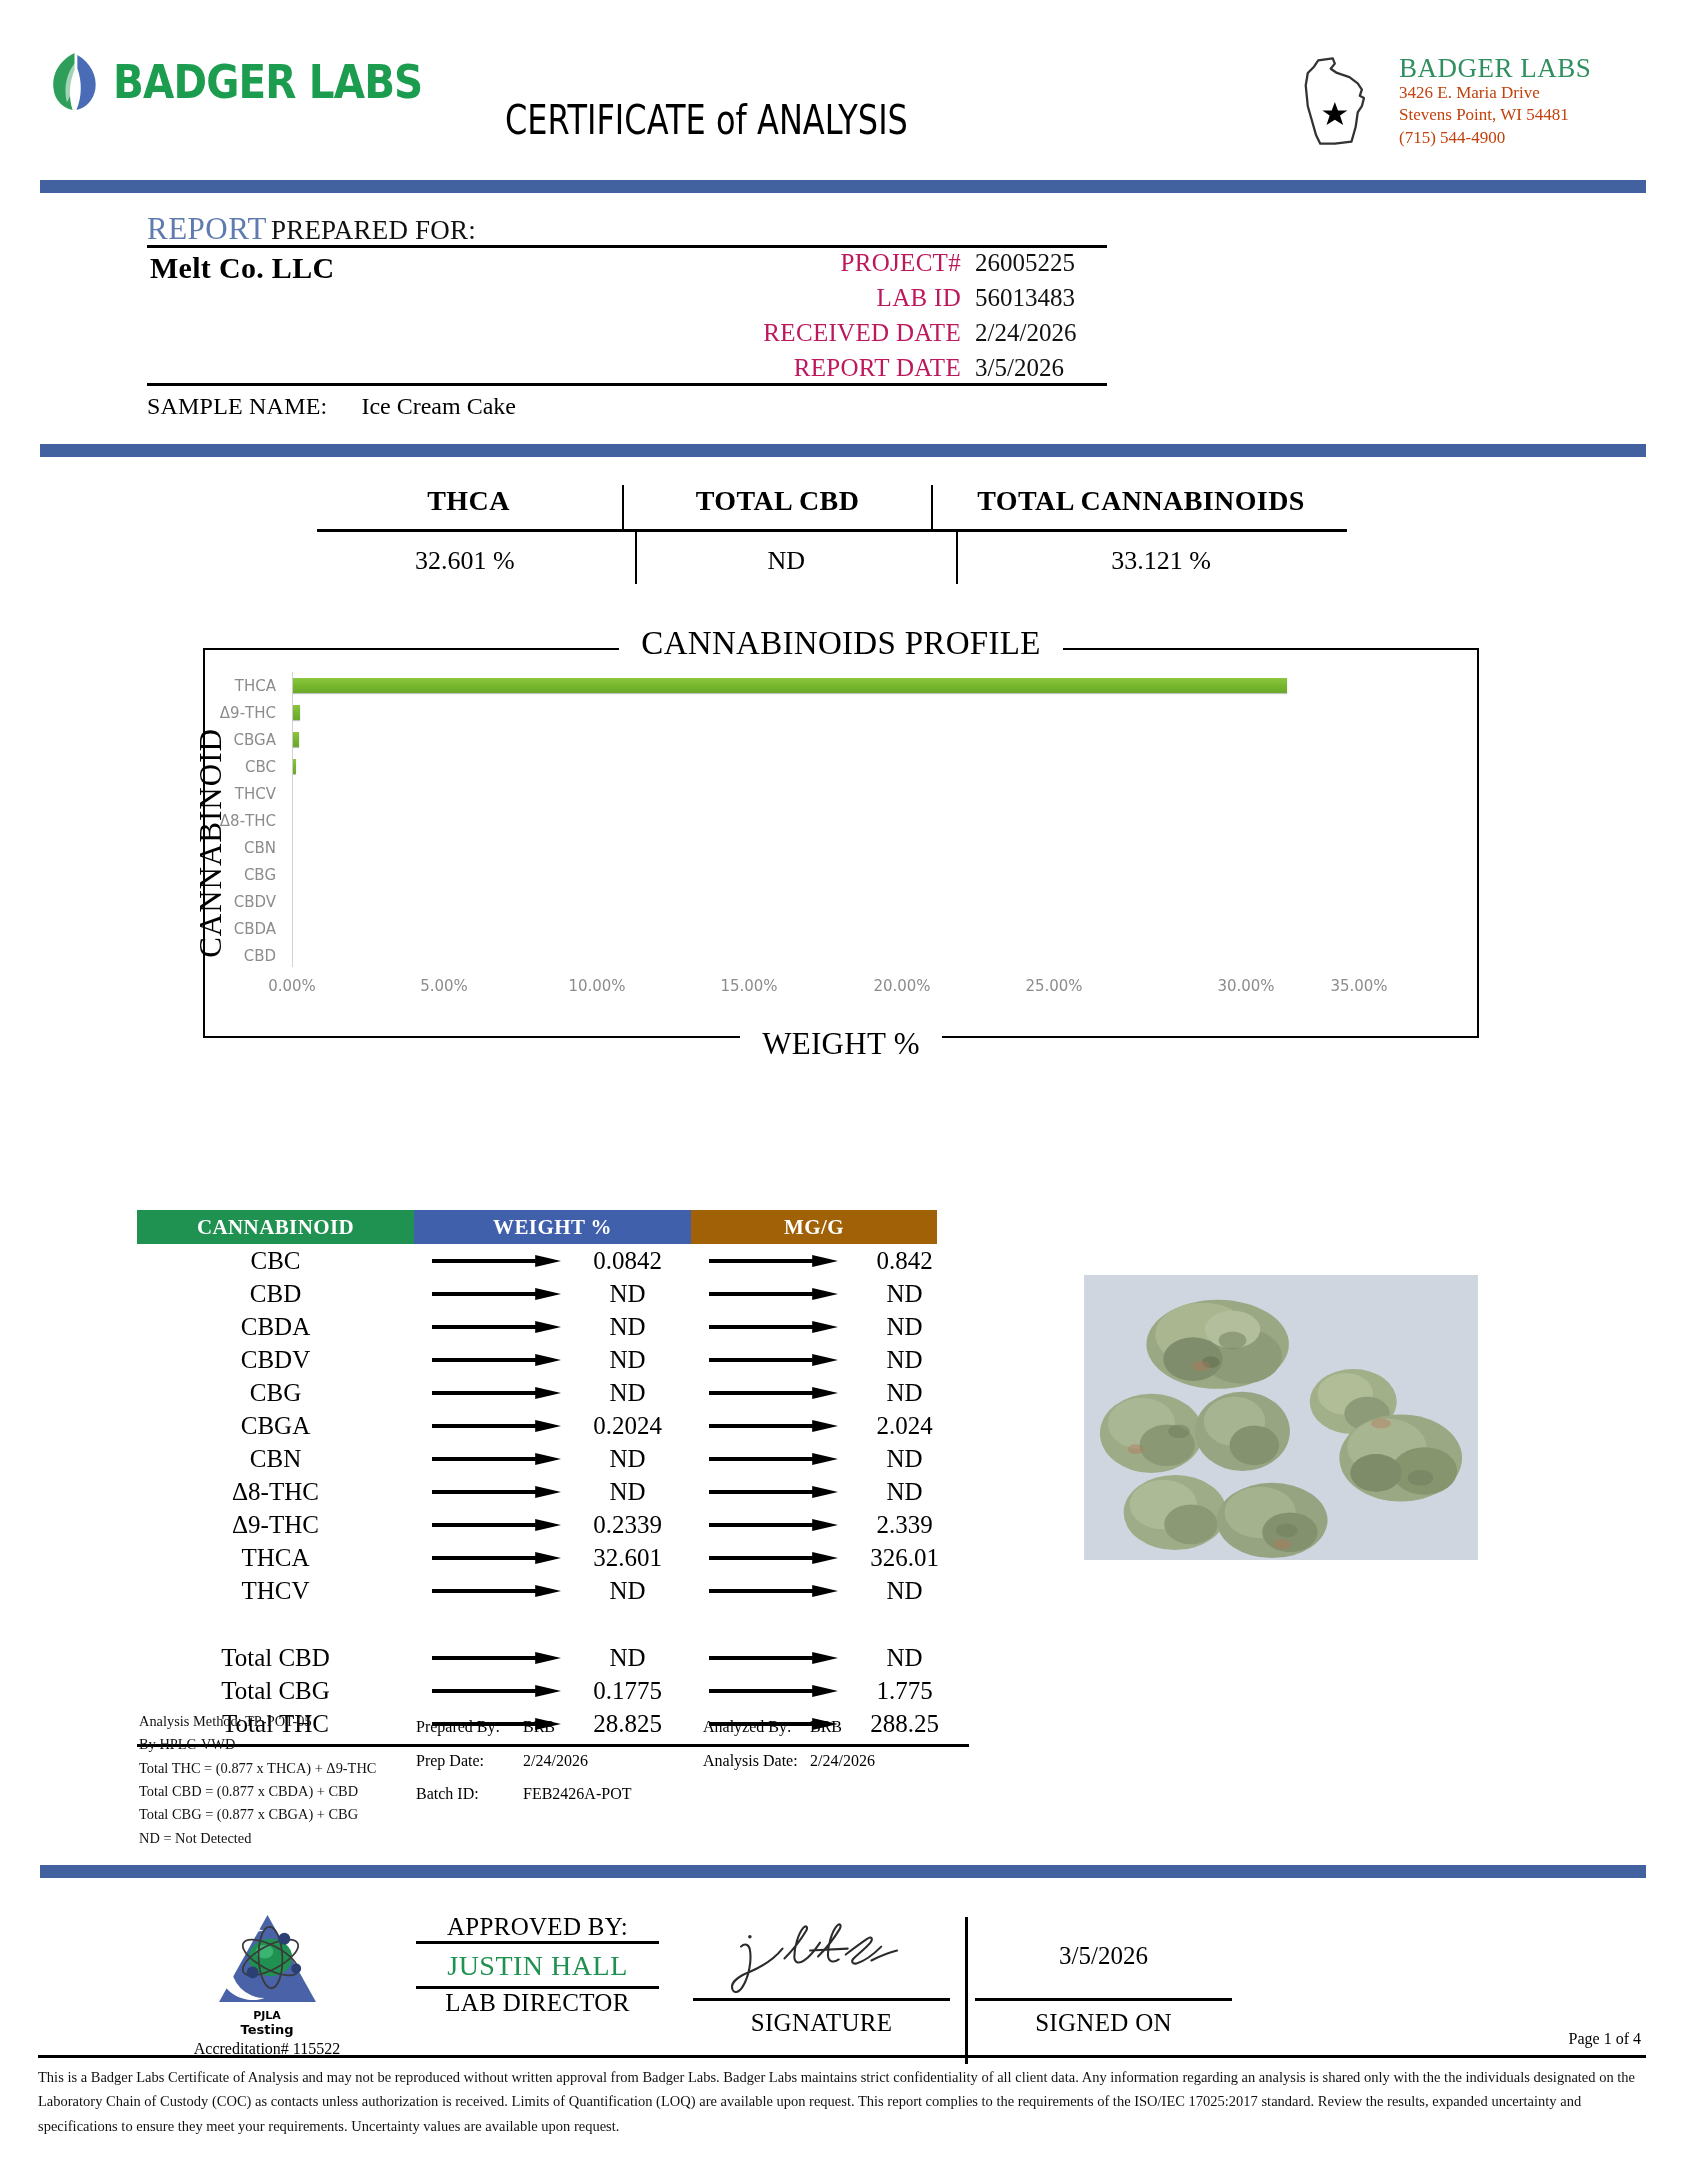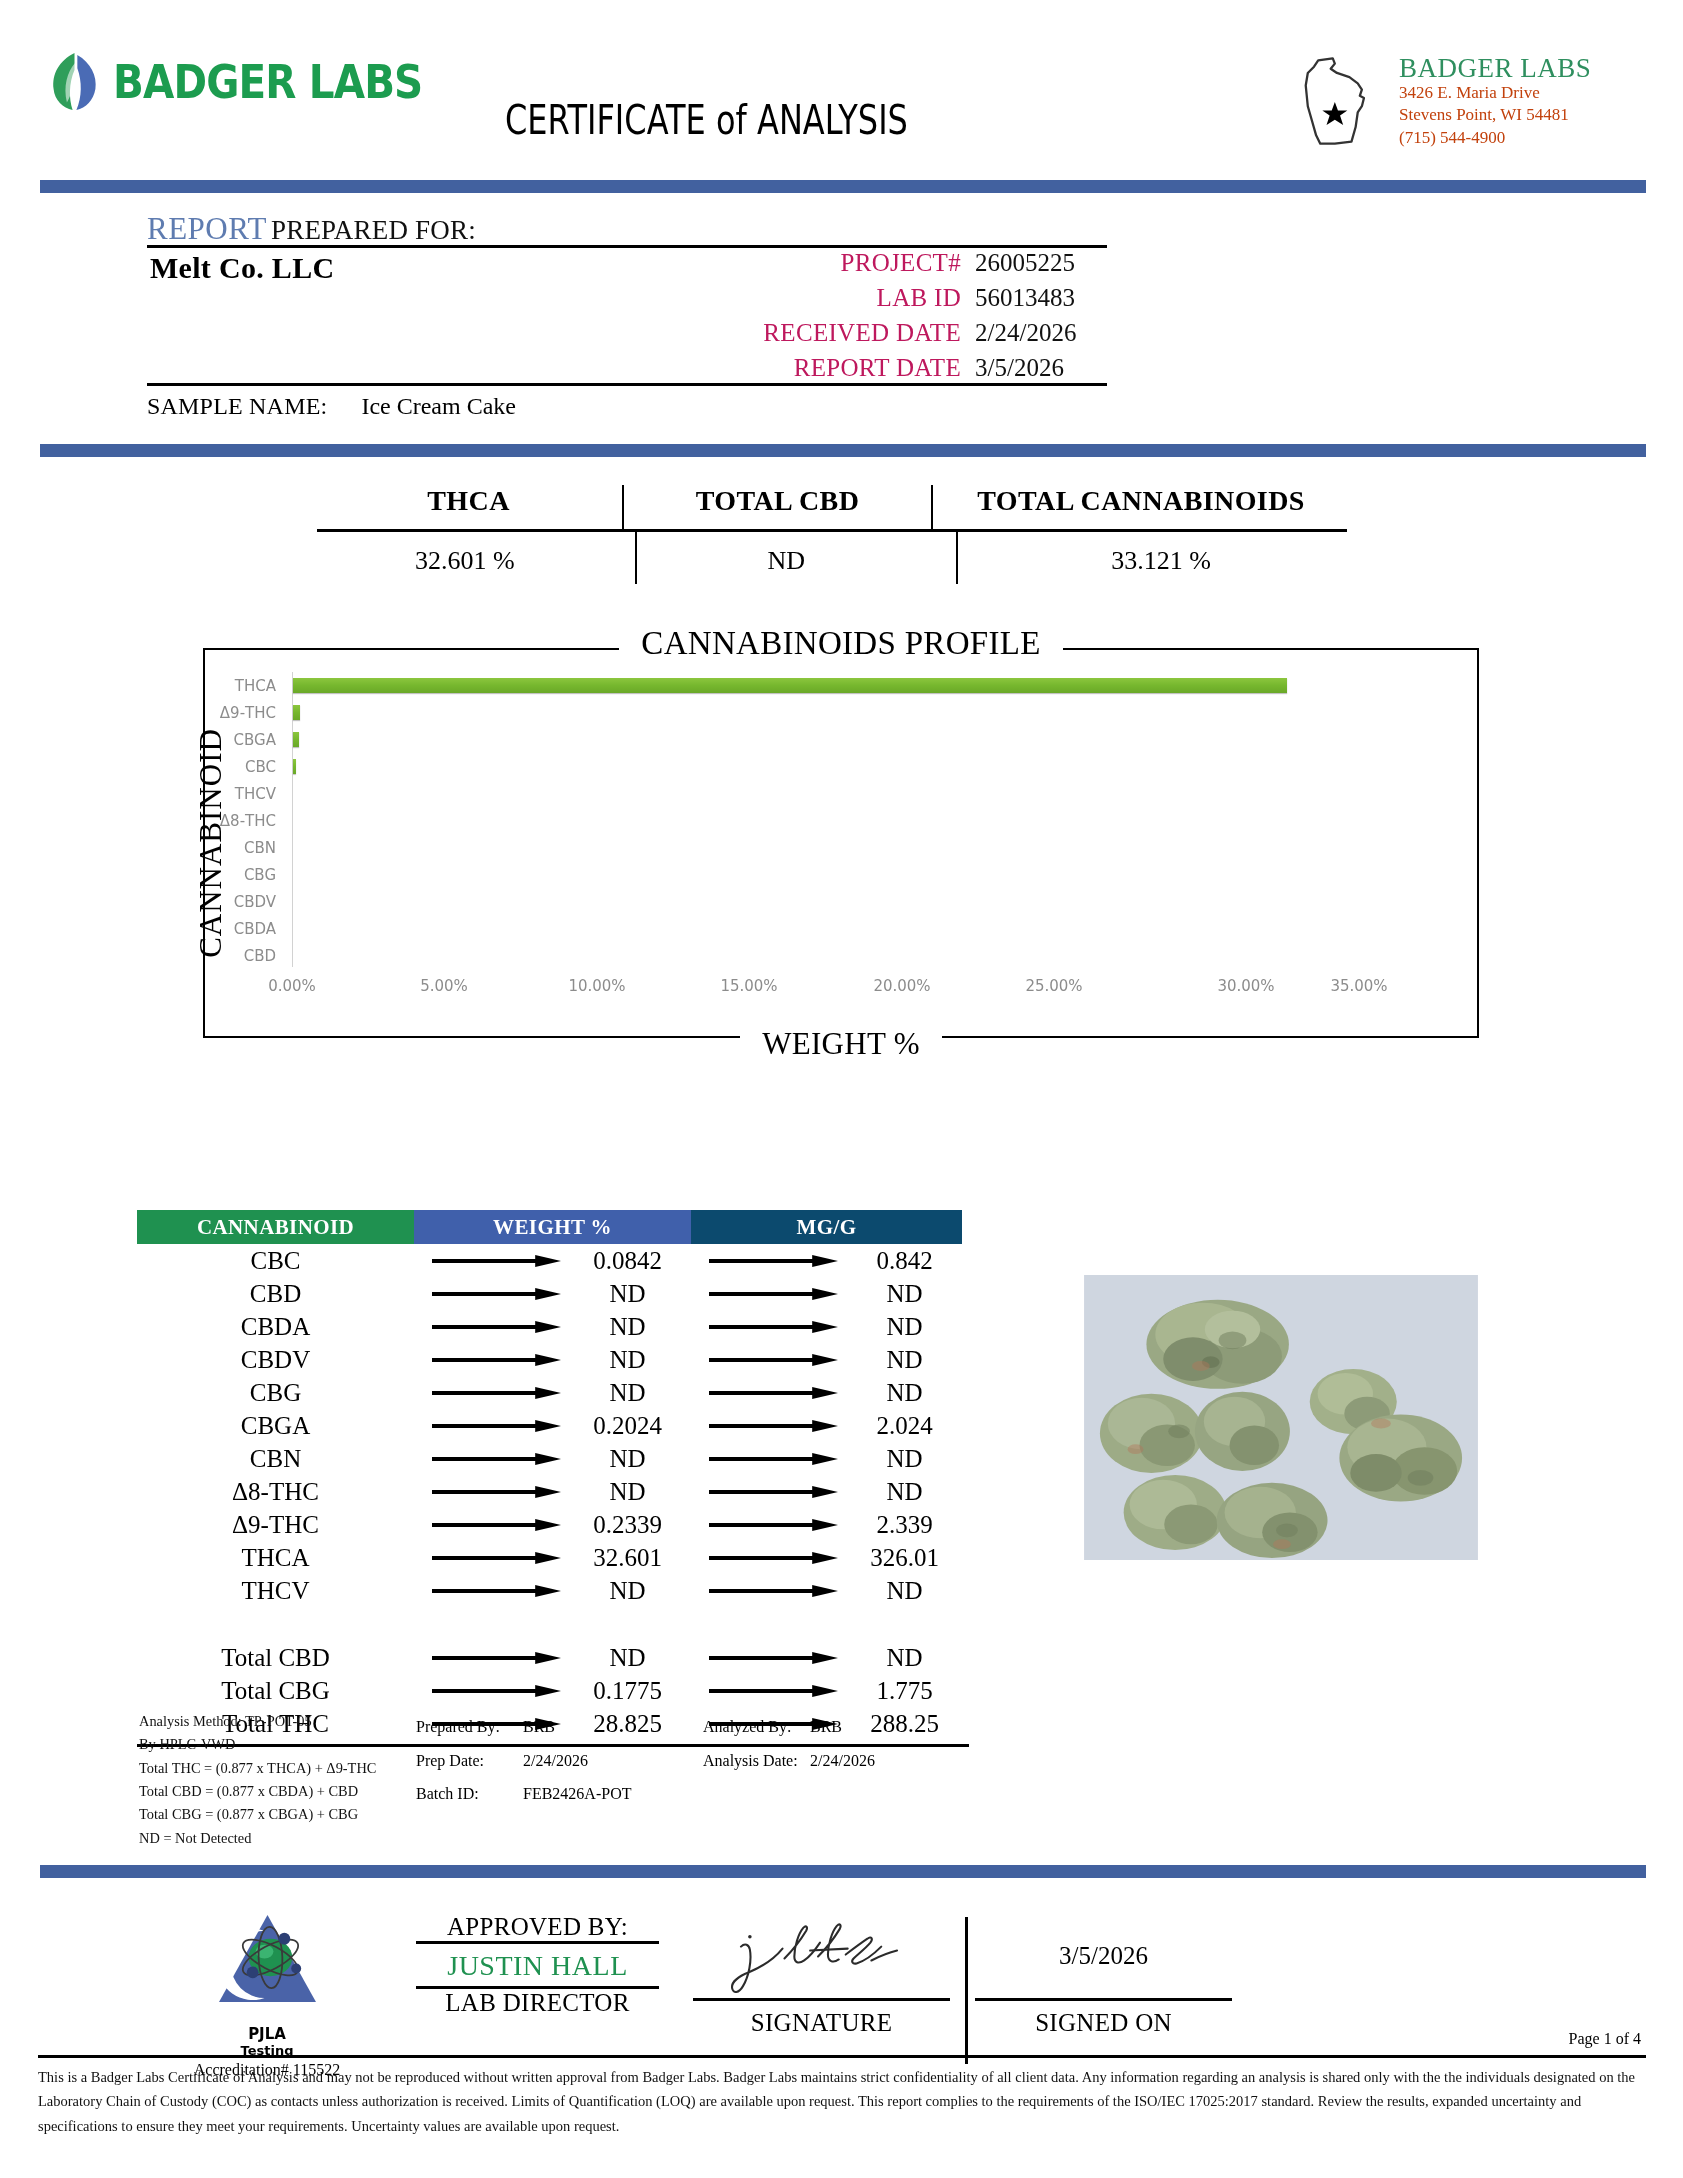--- a/index.html
+++ b/index.html
@@ -110,21 +110,21 @@
     font-family:"DejaVu Sans", sans-serif;
     font-size:15px; color:#8c8c8c; white-space:nowrap;
   }
 
   
   .data-table { position:absolute; left:137px; top:1210px; width:832px; }
   .dt-head { display:flex; height:34px; }
   .dt-h { color:#fff; font-size:21px; font-weight:bold; display:flex; align-items:center; justify-content:center; letter-spacing:0.4px; }
   .dt-h1 { width:277px; background:#1f9150; }
   .dt-h2 { width:277px; background:#4060ab; }
-  .dt-h3 { width:271px; background:#0c4a6e; }
+  .dt-h3 { width:246px; background:#a16207; }
   .dt-row { display:flex; height:33px; align-items:center; }
   .dt-name { width:277px; text-align:center; font-size:25px; }
   .dt-arrowcell { width:277px; display:flex; align-items:center; justify-content:center; position:relative; }
   .arrow { position:absolute; left:18px; width:129px; height:12px; }
   .dt-val { position:absolute; left:149px; width:129px; text-align:center; font-size:25px; }
   .dt-gap { height:34px; }
   .dt-bottom-rule { height:3px; background:#000; width:832px; margin-top:4px; }
 
   .meta-notes { position:absolute; left:139px; top:1710px; width:851px; display:flex; }
   .notes-col1 { width:277px; }
@@ -136,21 +136,21 @@
   .note-v { }
 
   .sample-photo {
     position:absolute; left:1084px; top:1275px; width:394px; height:285px;
     overflow:hidden;
   }
 
   
   .approval { position:absolute; left:0; top:1901px; width:1683px; height:178px; }
   .pjla { position:absolute; left:188px; top:10px; width:158px; text-align:center; }
-  .pjla-name { font-family:"DejaVu Sans", sans-serif; font-weight:bold; font-size:15px; margin-top:16px; }
+  .pjla-name { font-family:"DejaVu Sans", sans-serif; font-weight:bold; font-size:11px; margin-top:0; }
   .pjla-sub { font-family:"DejaVu Sans", sans-serif; font-weight:bold; font-size:13px; }
   .pjla-accr { font-size:16px; margin-top:3px; white-space:nowrap; }
 
   .appr-col { position:absolute; left:416px; top:12px; width:243px; text-align:center; }
   .appr-lbl { font-size:25px; letter-spacing:0.3px; }
   .appr-name { font-size:28px; color:#1f9150; letter-spacing:0.5px; padding:6px 0 4px; }
   .appr-role { font-size:25px; letter-spacing:0.3px; }
   .line-h { height:3px; background:#000; }
 
   .sig-col { position:absolute; left:693px; top:12px; width:257px; text-align:center; }

